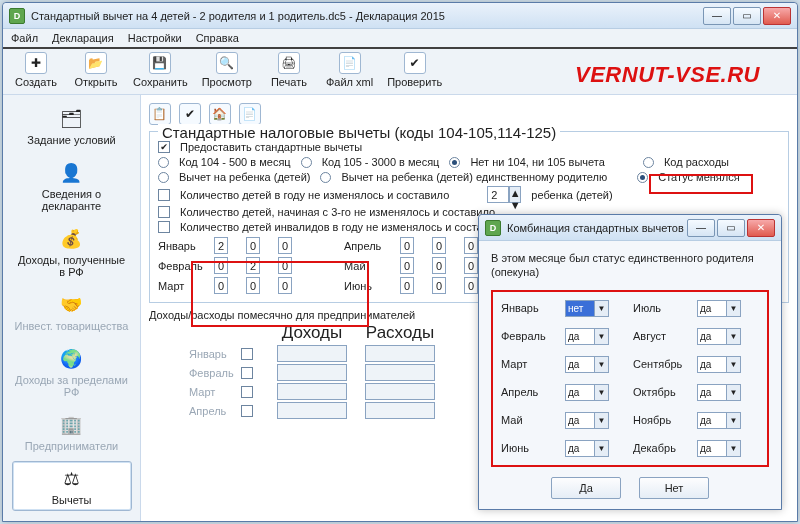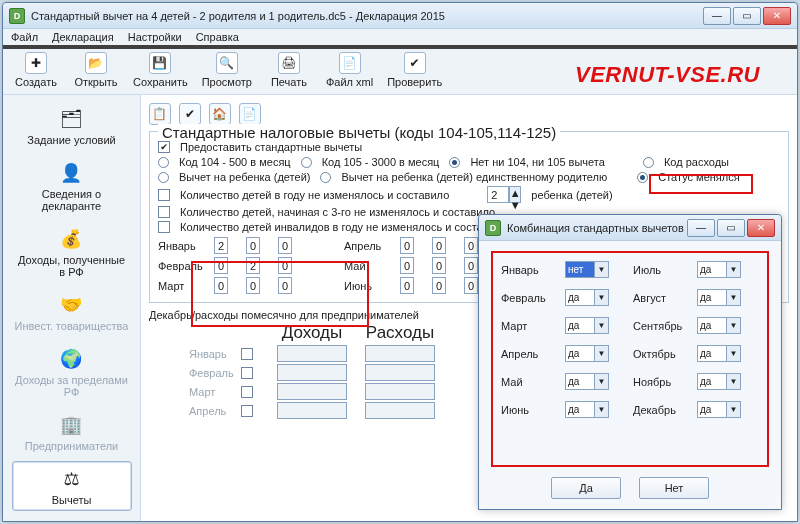--- a/index.html
+++ b/index.html
@@ -4,21 +4,21 @@
 <style>
 *{box-sizing:border-box;margin:0;padding:0;font-family:Tahoma,Arial,sans-serif;font-size:11px;color:#222}
 body{width:800px;height:524px;background:#d4e4f0;overflow:hidden;position:relative}
 .window{position:absolute;border:1px solid #5a7ba8;background:#eef3f8;box-shadow:0 0 8px rgba(0,0,0,.25);border-radius:4px 4px 0 0}
 .titlebar{height:26px;background:linear-gradient(#eaf2fb,#cfe1f3);display:flex;align-items:center;padding:0 6px;border-bottom:1px solid #b7cde3;border-radius:4px 4px 0 0}
 .titlebar .appicon{width:16px;height:16px;background:#5fa64f;border:1px solid #3b7a2e;border-radius:2px;margin-right:6px;display:flex;align-items:center;justify-content:center;color:#fff;font-weight:bold;font-size:9px}
 .titlebar .title{flex:1;white-space:nowrap;overflow:hidden}
 .winbtns{display:flex;gap:2px}
 .winbtn{width:28px;height:18px;border:1px solid #7a96b5;background:linear-gradient(#f5faff,#d6e5f4);border-radius:2px;display:flex;align-items:center;justify-content:center;font-size:10px}
 .winbtn.close{background:linear-gradient(#f7a9a9,#e05b4f);color:#fff;border-color:#b33}
-.menubar{height:20px;background:#eef3f8;display:flex;align-items:center;padding:0 8px;gap:14px;border-bottom:4px solid #404040}
+.menubar{height:20px;background:#eef3f8;display:flex;align-items:center;padding:0 8px;gap:14px;border-bottom:2px solid #404040}
 .toolbar{height:46px;background:#eef3f8;display:flex;align-items:flex-start;padding:3px 10px;gap:14px;border-bottom:1px solid #cad9eb}
 .tbtn{display:flex;flex-direction:column;align-items:center;gap:2px;min-width:46px}
 .tbtn .ico{width:22px;height:22px;border:1px solid #9fb7d2;background:#fff;border-radius:3px;display:flex;align-items:center;justify-content:center;font-size:12px}
 .content{display:flex;height:calc(100% - 92px)}
 .sidebar{width:138px;background:#eef3f8;border-right:1px solid #cad9eb;display:flex;flex-direction:column;align-items:center;padding-top:6px;gap:4px}
 .sbtn{display:flex;flex-direction:column;align-items:center;gap:2px;width:120px;padding:4px 2px;border:1px solid transparent;border-radius:3px;text-align:center}
 .sbtn.sel{background:#fff;border-color:#9fb7d2;box-shadow:inset 0 0 0 1px #cfe1f3}
 .sbtn .sico{width:30px;height:26px;display:flex;align-items:center;justify-content:center;font-size:18px}
 .sbtn.dis{color:#9aa7b5}
 .sbtn.dis span{color:#9aa7b5}
@@ -223,21 +223,21 @@
           <input class="inp" value="0" style="">
           <input class="inp" value="0" style="">
           <span></span>
           <span class="lbl">Июнь</span>
           <input class="inp" value="0" style="">
           <input class="inp" value="0" style="">
           <input class="inp" value="0" style="">
         </div>
       </div>
 
-      <div class="section-label">Декабрь/расходы помесячно для предпринимателей</div>
+      <div class="section-label">Доходы/расходы помесячно для предпринимателей</div>
       <div class="predtable">
         <span></span>
           <span class="hcell">Доходы</span>
           <span class="hcell">Расходы</span>
         <span class="rcell">
             <span class="lbl">Январь</span>
             <span class="chk"></span>
           </span>
           <input class="inp dis" style="">
           <input class="inp dis" style="">
@@ -272,20 +272,21 @@
   <div class="titlebar">
     <div class="appicon">D</div>
     <div class="title">Комбинация стандартных вычетов</div>
     <div class="winbtns">
       <div class="winbtn">—</div>
       <div class="winbtn">▭</div>
       <div class="winbtn close">✕</div>
     </div>
   </div>
   <div class="subbody">
+    <div class="desc">В этом месяце был статус единственного родителя (опекуна)</div>
     <div class="colwrap">
       <div class="col">
         <div class="mrow">
             <span class="mlab">Январь</span>
             <span class="dd">
               <input style="background: rgb(58, 111, 216); color: rgb(255, 255, 255);" value="нет">
               <span class="ddar">▼</span>
             </span>
           </div>
         <div class="mrow">

